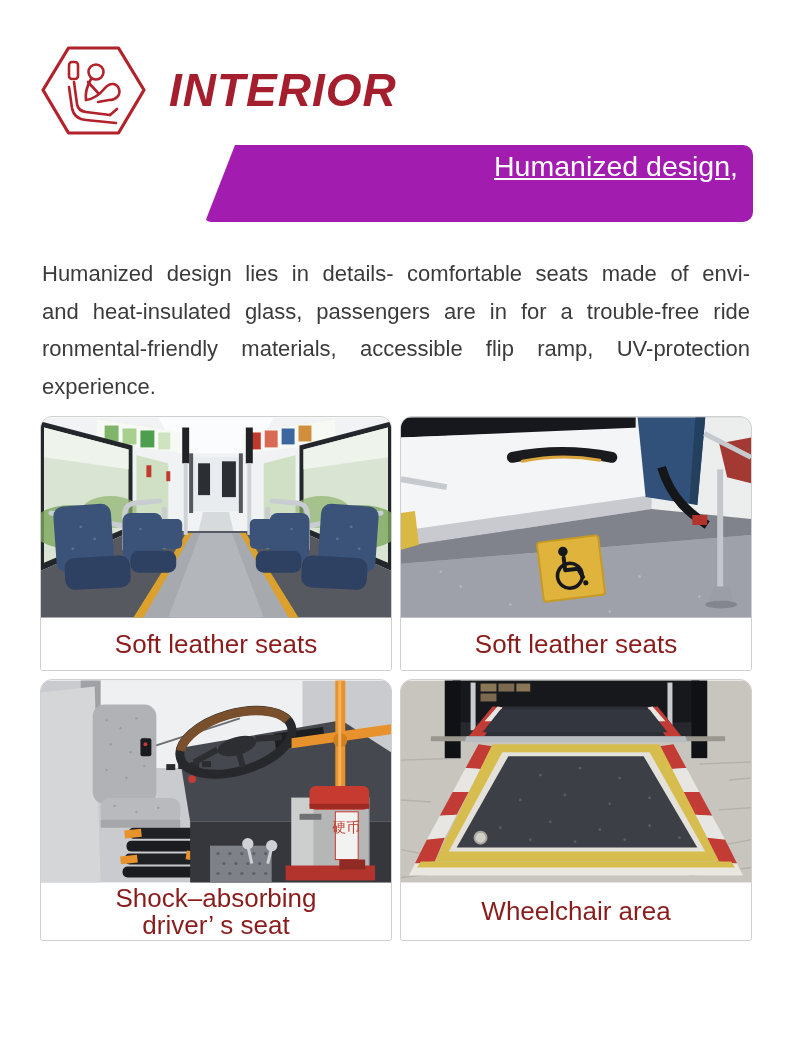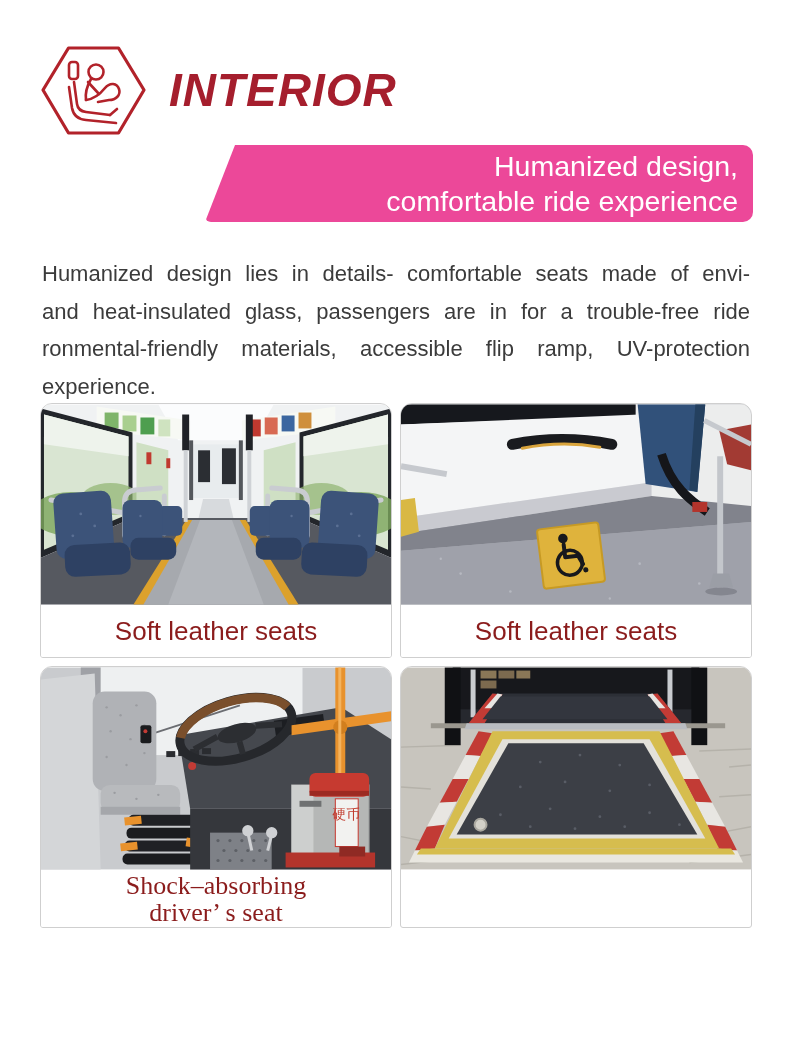--- a/index.html
+++ b/index.html
@@ -7,44 +7,44 @@
     font-family:"Liberation Sans", sans-serif; position:relative; overflow:hidden; }
 
   
   .header { position:absolute; left:40px; top:42px; display:flex; align-items:center;text-align:center; }
   .hex-icon { width:107px; height:96px; display:block; }
   .page-title { font-size:46px; font-weight:bold; font-style:italic;
     color:#a51e2d; margin-left:22px; letter-spacing:1px; }
 
   
   .banner { position:absolute; left:205px; top:145px; width:548px; height:77px;
-    background:#ec4899; color:#fff; text-align:right; padding:4px 15px 0 0;
+    background:#a21caf; color:#fff; text-align:right; padding:4px 15px 0 0;
     border-radius:6px 10px 10px 6px;
-    clip-path:polygon(30px 0, 100% 0, 100% 100%, 0 100%); }
+    clip-path:polygon(30px 0, 100% 0, 100% 100%, 0 100%);text-decoration:underline; }
   .banner .bl { font-size:28.5px; line-height:34.5px; font-weight:normal; }
 
   
   .intro { position:absolute; left:42px; top:255px; width:708px;
     color:#3b3b3b; font-size:22px; }
   .intro .ln { line-height:37.5px; text-align:justify; text-align-last:justify; }
   .intro .ln.last { text-align:center; text-align-last:left; }
 
   
-  .grid { position:absolute; left:40px; top:403px; display:grid;
+  .grid { position:absolute; left:40px; top:416px; display:grid;
     grid-template-columns:352px 352px; column-gap:12px; row-gap:55px;gap:8px; }
   .card { border:1px solid #cfcfcf; border-radius:12px 12px 3px 3px;
     overflow:hidden; background:#fff; }
   .photo { display:block; width:100%; line-height:0; }
   .r1 .photo svg { width:350px; height:201px; }
   .r2 .photo svg { width:350px; height:203px; }
   .caption { display:flex; flex-direction:column; align-items:center;
     justify-content:center; color:#8b1c1c; font-size:26px; text-align:center;
     background:#fff; }
   .r1 .caption { height:52px; }
-  .r2 .caption { height:57px;font-family:Liberation Serif, serif; }
+  .r2 .caption { height:57px; }
   .caption .cl { line-height:27px; }
   svg { display:block; }
   text { font-family:"Liberation Sans", sans-serif; }
 </style>
 </head>
 <body>
 
 <div class="header">
   <svg class="hex-icon" viewBox="0 0 107 96">
     <polygon points="3,48 28.5,6 78.5,6 104,48 78.5,91 28.5,91" fill="none" stroke="#b2222a" stroke-width="3.2" stroke-linejoin="round"></polygon>
@@ -57,21 +57,20 @@
       <path d="M29,45 L32,66 Q34,77 46,78 L76,81"></path>
       <path d="M46,58 C54,57 61,51 65,46 C70,40 77,41 79,47 C81,53 76,58 69,58 L58,60"></path>
       <path d="M70,73 L77,67"></path>
     </g>
   </svg>
   <div class="page-title">INTERIOR</div>
 </div>
 
 <div class="banner">
   <div class="bl">Humanized design,</div>
-  <div class="bl">comfortable ride experience</div>
 </div>
 
 <div class="intro">
   <div class="ln">Humanized design lies in details- comfortable seats made of envi-</div>
   <div class="ln">and heat-insulated glass, passengers are in for a trouble-free ride</div>
   <div class="ln">ronmental-friendly materials, accessible flip ramp, UV-protection</div>
   <div class="ln last">experience.</div>
 </div>
 
 <div class="grid">
@@ -424,15 +423,18 @@
             <circle cx="130" cy="160" r="1.4"></circle>
               <circle cx="175" cy="162" r="1.4"></circle>
               <circle cx="225" cy="160" r="1.4"></circle>
           </g>
           <circle cx="80" cy="158" r="6" fill="#d2d0c8" stroke="#a9a79f" stroke-width="2"></circle>
           <polygon points="14,184 338,184 344,196 8,196" fill="#e9e7e0"></polygon>
           <polygon points="20,182 332,182 336,188 16,188" fill="#d6bd4e"></polygon>
         </g>
       </svg>
     </div>
+    <figcaption class="caption">
+      <span class="cl">Wheelchair area</span>
+    </figcaption>
   </figure>
 
 </div>
 
 </body></html>

